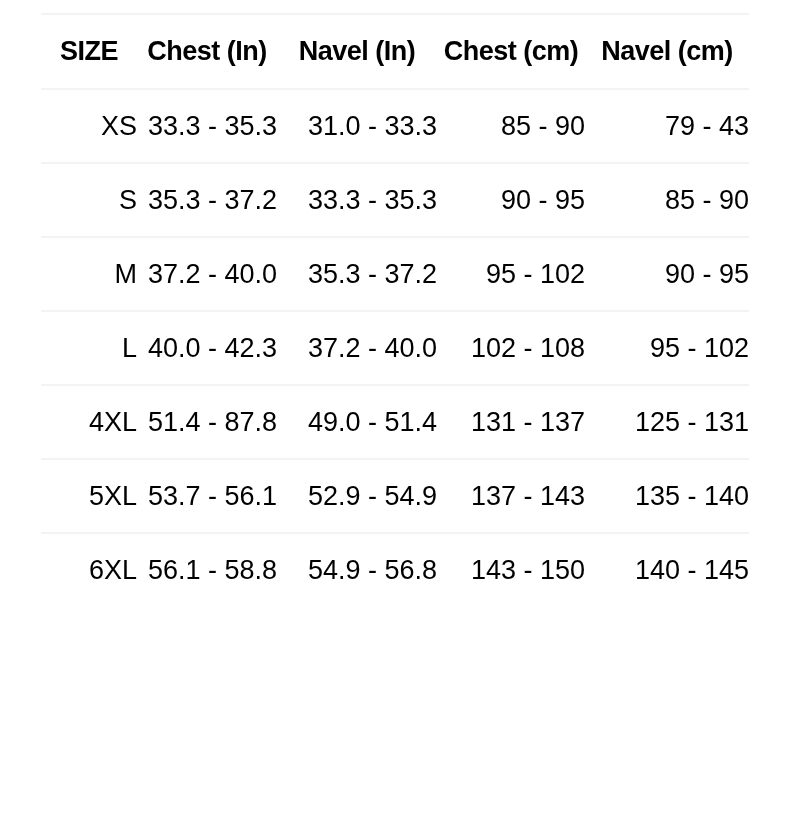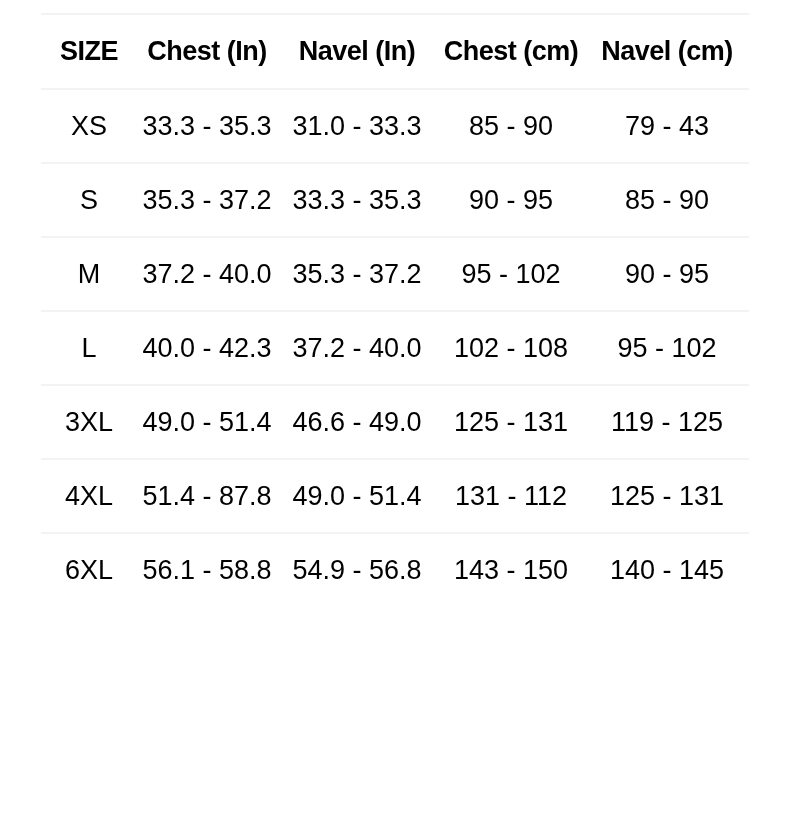--- a/index.html
+++ b/index.html
@@ -32,20 +32,21 @@
   .size-table th {
     font-size: 27px;
     font-weight: 700;
     letter-spacing: -0.5px;
     height: 73px;
   }
   .size-table td {
     font-size: 27px;
     font-weight: 400;
     height: 72px;
+    text-align: right;
   }
   .size-table tbody tr:last-child td {
     border-bottom: none;
   }
 </style>
 </head>
 <body>
 
 <table class="size-table">
   <colgroup>
@@ -87,32 +88,32 @@
       <td>90 - 95</td>
     </tr>
     <tr>
       <td>L</td>
       <td>40.0 - 42.3</td>
       <td>37.2 - 40.0</td>
       <td>102 - 108</td>
       <td>95 - 102</td>
     </tr>
     <tr>
-      <td>3XL</td>
-      <td>49.0 - 51.4</td>
-      <td>46.6 - 49.0</td>
-      <td>125 - 131</td>
-      <td>119 - 125</td>
-    </tr>
-    <tr>
       <td>4XL</td>
       <td>51.4 - 87.8</td>
       <td>49.0 - 51.4</td>
-      <td>131 - 112</td>
+      <td>131 - 137</td>
       <td>125 - 131</td>
+    </tr>
+    <tr>
+      <td>5XL</td>
+      <td>53.7 - 56.1</td>
+      <td>52.9 - 54.9</td>
+      <td>137 - 143</td>
+      <td>135 - 140</td>
     </tr>
     <tr>
       <td>6XL</td>
       <td>56.1 - 58.8</td>
       <td>54.9 - 56.8</td>
       <td>143 - 150</td>
       <td>140 - 145</td>
     </tr>
   </tbody>
 </table>

